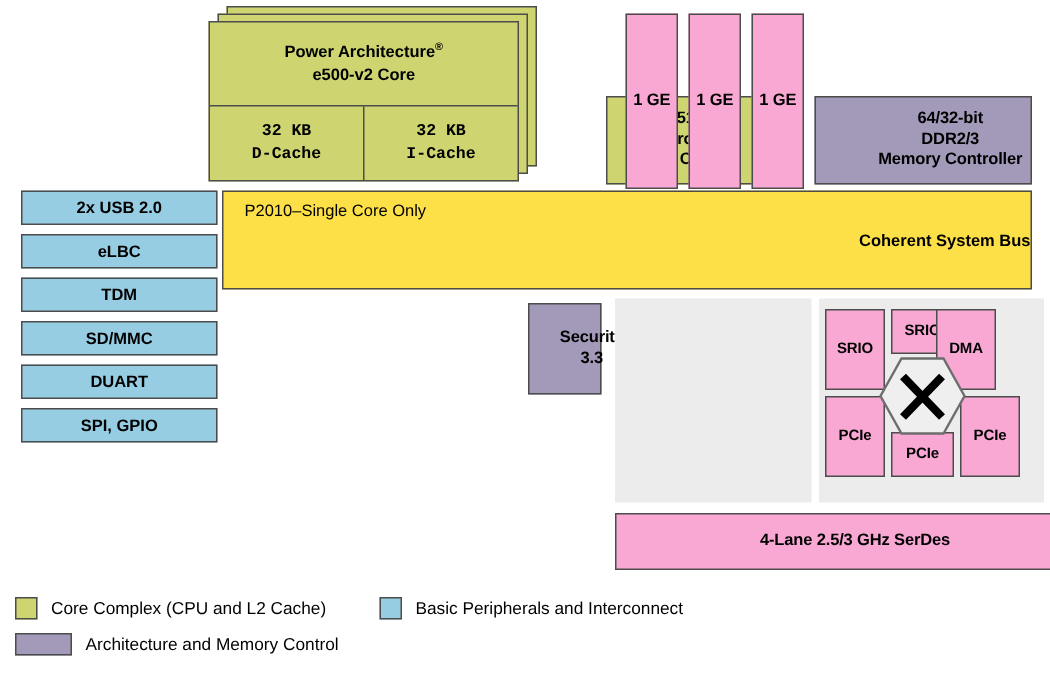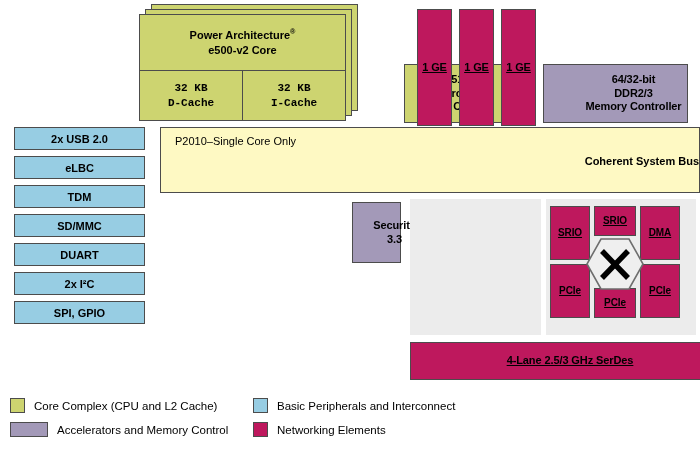--- a/index.html
+++ b/index.html
@@ -34,21 +34,21 @@
     font-weight: bold;
     font-size: 11px;
     line-height: 1.25;
     letter-spacing: -0.1px;
   }
 
   
   .c-core   { background: #cdd470; }
   .c-basic  { background: #97cde3; }
   .c-accel  { background: #a399b8; padding-left: 36px; }
-  .c-net    { background: #be185d; text-decoration: underline; }
+  .c-net    { background: #f9a8d4; }
 
   
   #core-stack { position: absolute; left: 139px; top: 4px; width: 219px; height: 119px; }
   .stack-shadow { position: absolute; box-sizing: border-box; border: 1px solid #4c4c4c; background: #cdd470; }
   #shadow-2 { left: 12px; top: 0px;  width: 207px; height: 107px; }
   #shadow-1 { left: 6px;  top: 5px;  width: 207px; height: 107px; }
   #core-front { position: absolute; left: 0px; top: 10px; width: 207px; height: 107px; box-sizing: border-box; border: 1px solid #4c4c4c; background: #cdd470; display: flex; flex-direction: column; }
   #core-top { flex: 0 0 55px; display: flex; align-items: center; justify-content: center; border-bottom: 1px solid #4c4c4c; text-align: center; font-weight: bold; font-size: 11px; line-height: 1.3; }
   #core-caches { flex: 1; display: flex; font-family: Liberation Mono, monospace; }
   .cache-cell { flex: 1; display: flex; align-items: center; justify-content: center; text-align: center; font-weight: bold; font-size: 11px; line-height: 1.3; }
@@ -56,41 +56,41 @@
 
   
   #frontside-cache { left: 404px; top: 64px; width: 131px; height: 59px; }
   #memory-controller { left: 543px; top: 64px; width: 145px; height: 59px; }
 
   
   #periph-col { position: absolute; left: 14px; top: 127px; width: 131px; }
   .periph { position: relative; box-sizing: border-box; width: 131px; height: 23px; margin-bottom: 6px; border: 1px solid #4c4c4c; background: #97cde3; display: flex; align-items: center; justify-content: center; font-weight: bold; font-size: 11px; }
 
   
-  #coherent-bus { position: absolute; left: 160px; top: 127px; width: 540px; height: 66px; box-sizing: border-box; border: 1px solid #4c4c4c; background: #fef9c3; }
+  #coherent-bus { position: absolute; left: 148px; top: 127px; width: 540px; height: 66px; box-sizing: border-box; border: 1px solid #4c4c4c; background: #fde047; }
   #bus-note { position: absolute; left: 14px; top: 7px; font-weight: normal; font-size: 11px; }
   #bus-title { position: absolute; left: 0; right: 0; top: 27px; text-align: right; font-weight: bold; font-size: 11px; }
 
   
   #security { left: 352px; top: 202px; width: 49px; height: 61px; flex-direction: column; }
 
   
   #tray-ge { position: absolute; left: 410px; top: 199px; width: 131px; height: 136px; background: #ececec; }
   #tray-xbar { position: absolute; left: 546px; top: 199px; width: 150px; height: 136px; background: #ececec; }
 
   .ge { position: absolute; top: 9px; width: 35px; height: 117px; }
   #ge-1 { left: 417px; }
   #ge-2 { left: 459px; }
   #ge-3 { left: 501px; }
 
   
   .xb { position: absolute; font-size: 10px; }
   #xb-srio-l { left: 550px; top: 206px; width: 40px; height: 54px; }
   #xb-srio-t { left: 594px; top: 206px; width: 42px; height: 30px; }
-  #xb-dma    { left: 640px; top: 206px; width: 40px; height: 54px; text-align: center; }
+  #xb-dma    { left: 624px; top: 206px; width: 40px; height: 54px; text-align: center; }
   #xb-pcie-l { left: 550px; top: 264px; width: 40px; height: 54px; }
   #xb-pcie-b { left: 594px; top: 288px; width: 42px; height: 30px; }
   #xb-pcie-r { left: 640px; top: 264px; width: 40px; height: 54px; }
 
   #xbar-hex { position: absolute; left: 586px; top: 238px; width: 58px; height: 52px; }
 
   
   #serdes { left: 410px; top: 342px; width: 320px; height: 38px; font-size: 11px; }
 
   
@@ -162,23 +162,20 @@
     <div class="periph">
         <span>TDM</span>
       </div>
     <div class="periph">
         <span>SD/MMC</span>
       </div>
     <div class="periph">
         <span>DUART</span>
       </div>
     <div class="periph">
-        <span>2x I²C</span>
-      </div>
-    <div class="periph">
         <span>SPI, GPIO</span>
       </div>
   </div>
 
   <div id="coherent-bus">
     <div id="bus-note">P2010–Single Core Only</div>
     <div id="bus-title">Coherent System Bus</div>
   </div>
 
   <div class="blk c-accel" id="security">
@@ -236,22 +233,18 @@
         <span class="legend-label">Core Complex (CPU and L2 Cache)</span>
       </div>
       <div class="legend-item lg-col2">
         <span class="legend-swatch c-basic"></span>
         <span class="legend-label">Basic Peripherals and Interconnect</span>
       </div>
     </div>
     <div class="legend-row">
       <div class="legend-item lg-col1">
         <span class="legend-swatch c-accel"></span>
-        <span class="legend-label">Accelerators and Memory Control</span>
-      </div>
-      <div class="legend-item lg-col2">
-        <span class="legend-swatch c-net"></span>
-        <span class="legend-label">Networking Elements</span>
+        <span class="legend-label">Architecture and Memory Control</span>
       </div>
     </div>
   </div>
 
 </div>
 
 </body></html>

